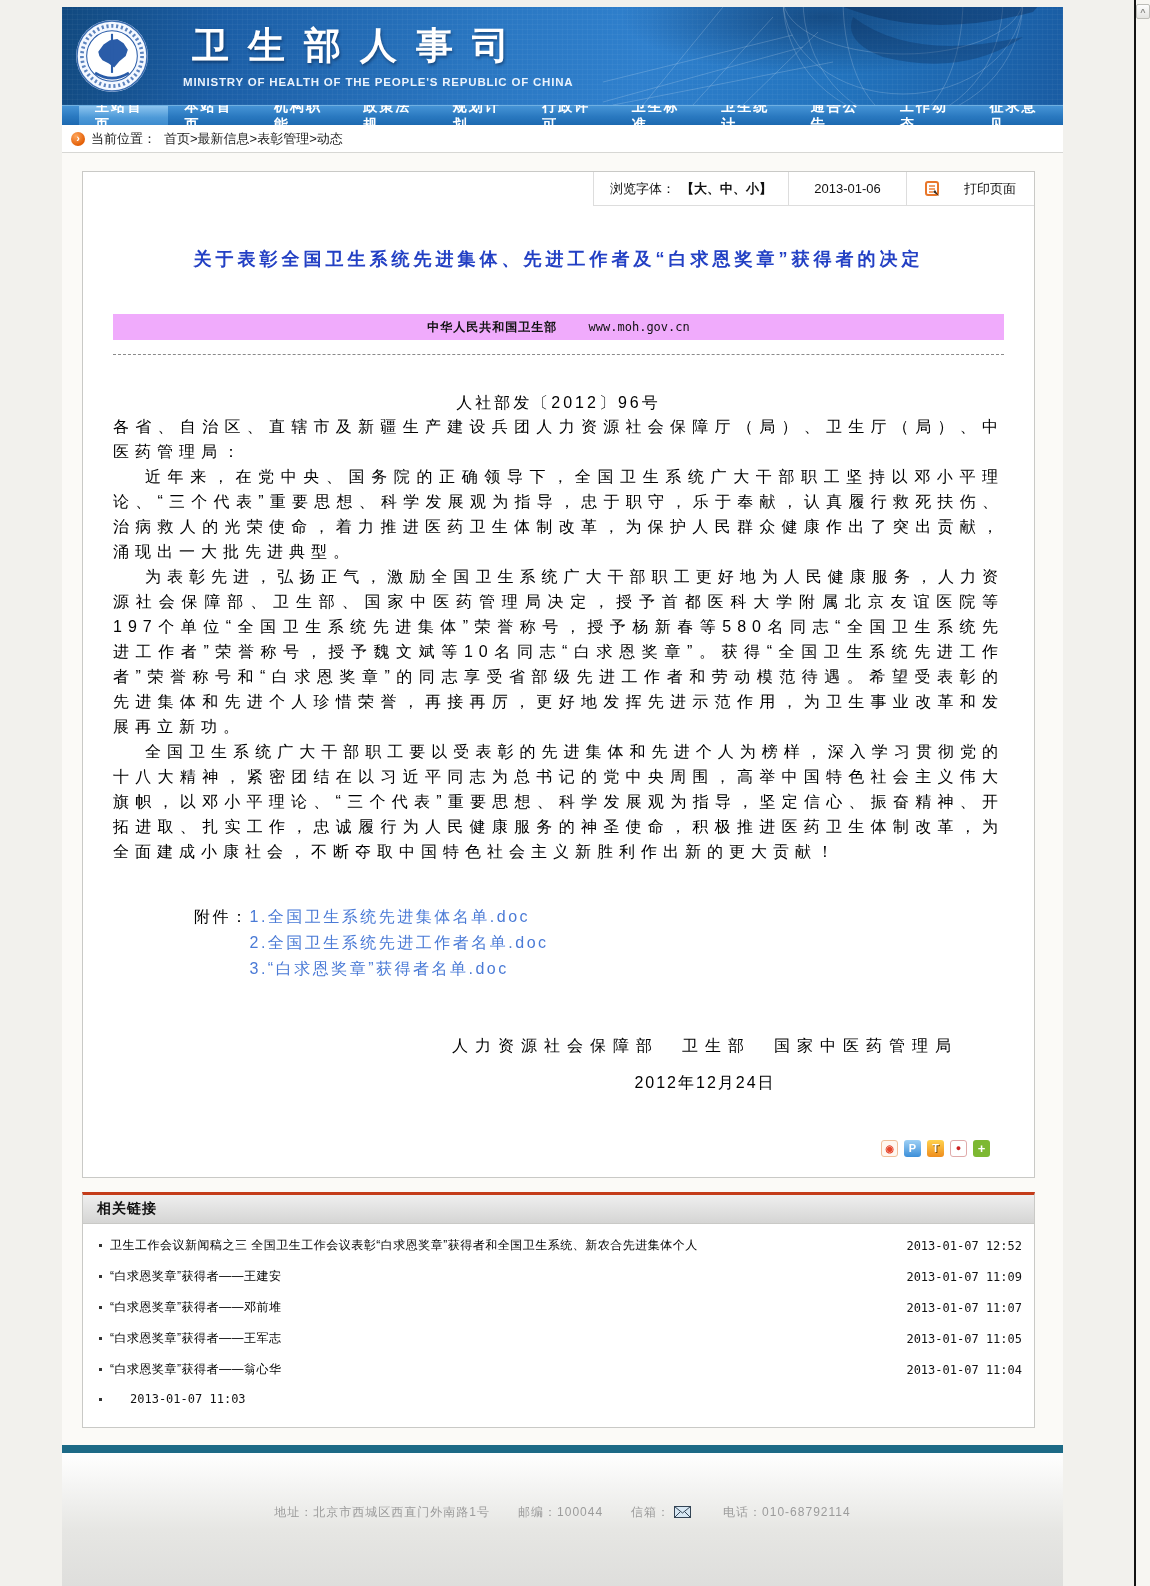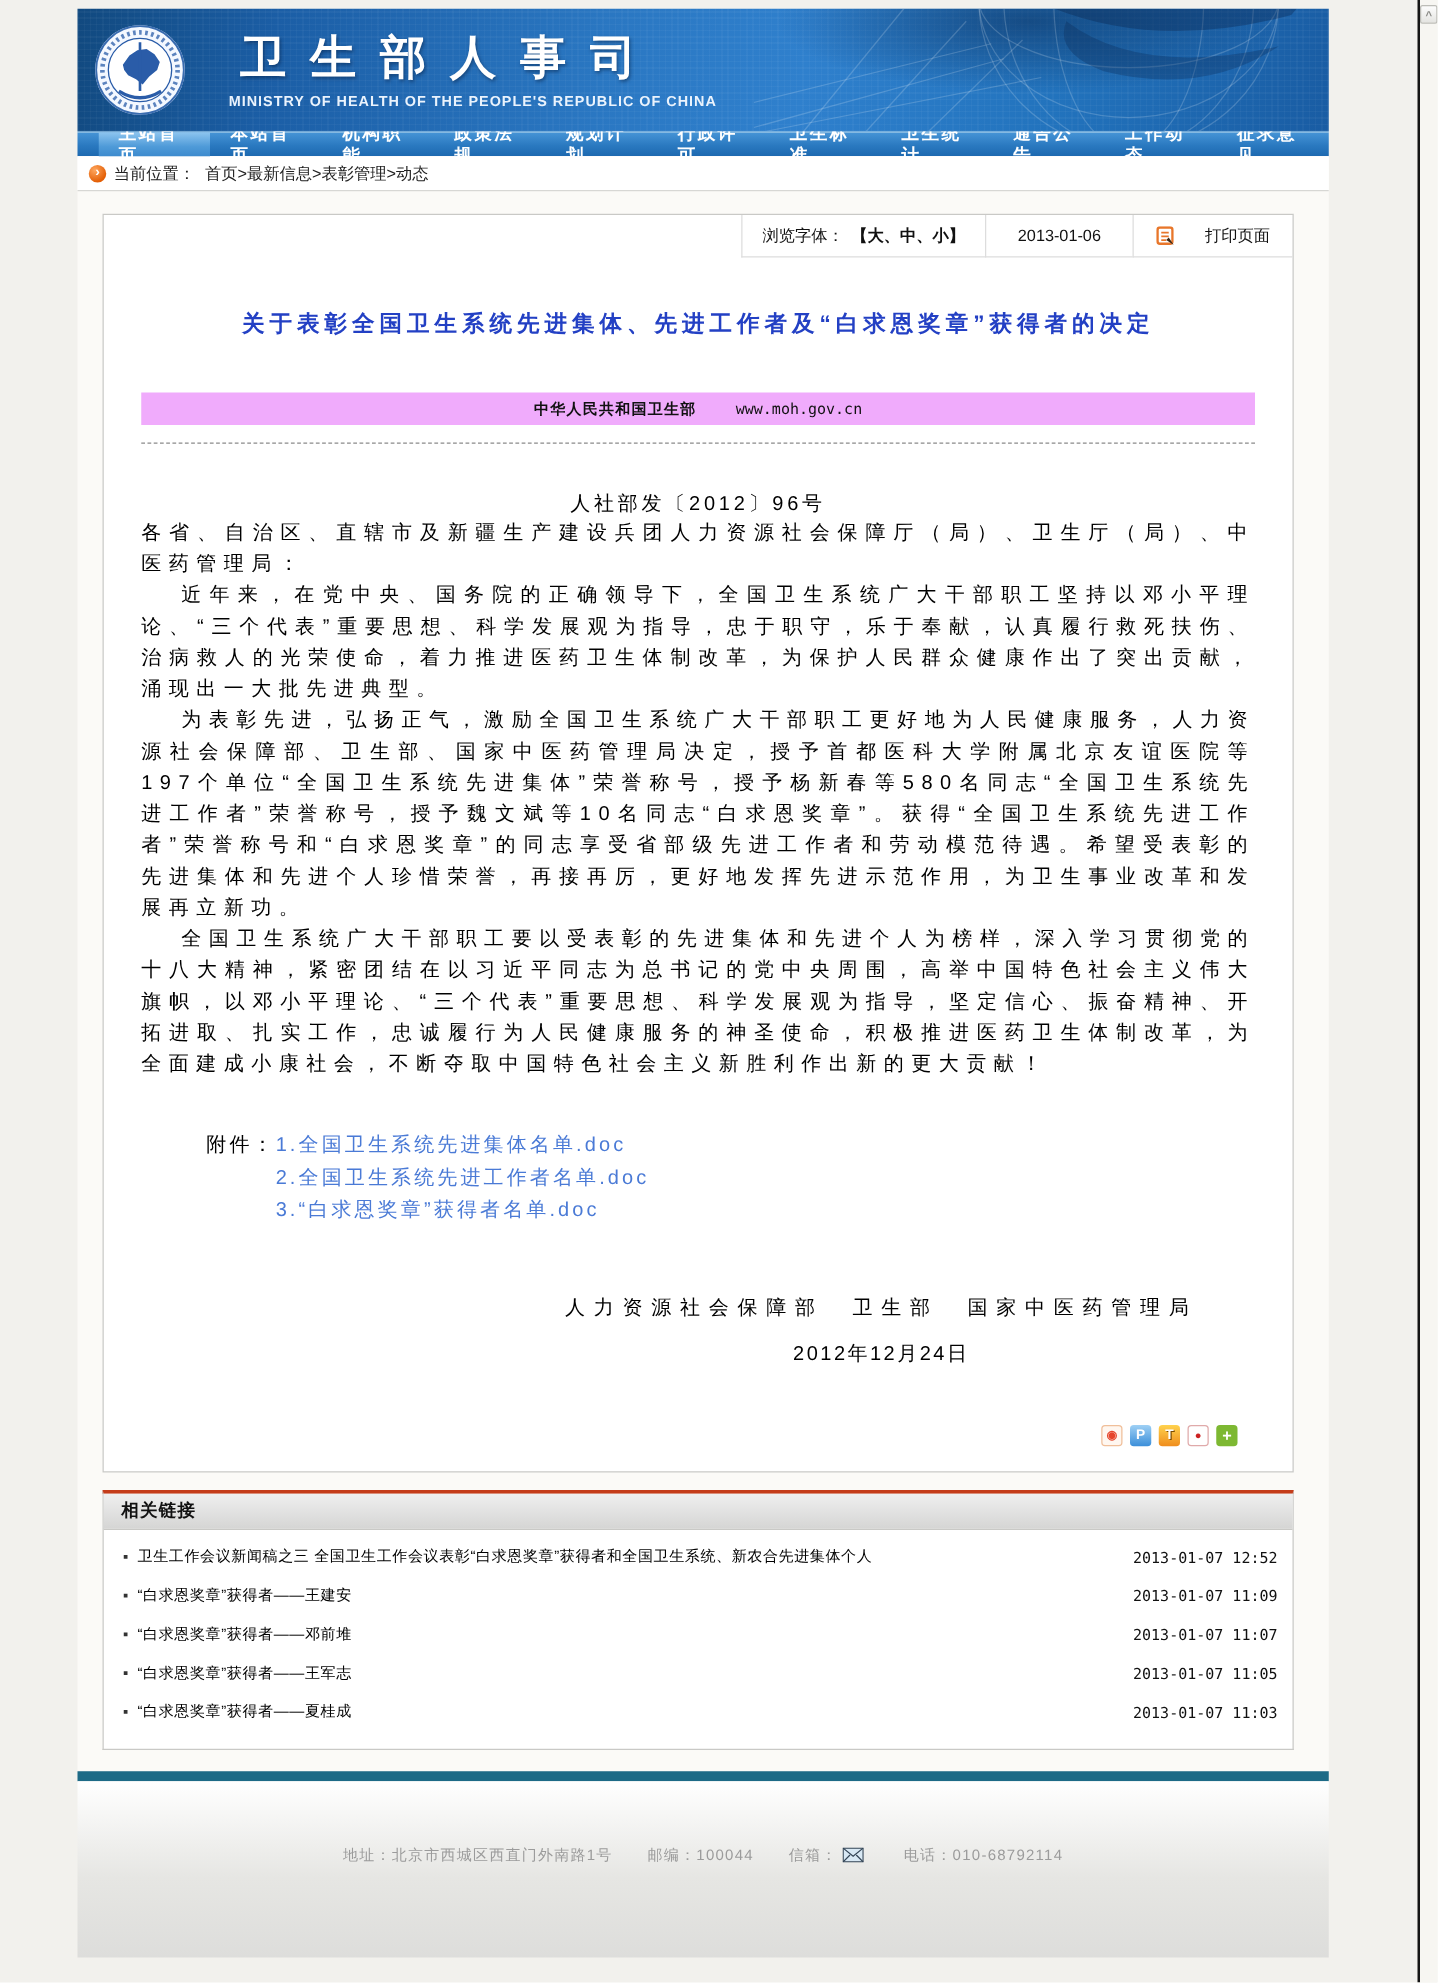--- a/index.html
+++ b/index.html
@@ -62,21 +62,21 @@
   .source-url { margin-left:28px; font-family:"DejaVu Sans Mono", monospace; }
   .dashed { border-bottom:1px dashed #8a8a8a; margin-top:14px; }
   .doc-num { margin-top:38px; text-align:center; font-size:16px; letter-spacing:3px; color:#000; }
 
   .body-text { font-size:16px; line-height:25px; color:#000; text-align:justify;
     letter-spacing:6px; }
   .body-text p { text-indent:2em; }
   .body-text p.no-indent { text-indent:0; }
 
   .attachments { margin:40px 0 0 52px; font-size:16px; line-height:26px; display:flex; letter-spacing:2.5px; }
-  .att-label { color:#000; white-space:nowrap; }
+  .att-label { color:#000; white-space:nowrap;margin-left:29px; }
   .att-list { display:flex; flex-direction:column; }
   .att-list a { color:#4a7ad6; text-decoration:none; cursor:pointer; }
 
   .sig-block { margin:54px 46px 0 auto; width:fit-content; text-align:center; }
   .sig { font-size:16px; letter-spacing:7px; color:#000; }
   .sig-date { margin-top:16px; font-size:16px; letter-spacing:2px; color:#000; }
 
   .share-row { display:flex; justify-content:flex-end; gap:6px; margin:46px 14px 6px 0; }
   .share-icon { width:17px; height:17px; border-radius:3px; display:flex; align-items:center;
     justify-content:center; font-size:11px; font-weight:bold; color:#fff; cursor:pointer;
@@ -244,21 +244,25 @@
             <a class="rel-text">“白求恩奖章”获得者——邓前堆</a>
             <span class="rel-date">2013-01-07 11:07</span>
           </div>
           <div class="rel-item">
             <span class="bullet"></span>
             <a class="rel-text">“白求恩奖章”获得者——王军志</a>
             <span class="rel-date">2013-01-07 11:05</span>
           </div>
           <div class="rel-item">
             <span class="bullet"></span>
-            <a class="rel-text">“白求恩奖章”获得者——夏桂成</a>
+            <a class="rel-text">“白求恩奖章”获得者——翁心华</a>
+            <span class="rel-date">2013-01-07 11:04</span>
+          </div>
+          <div class="rel-item">
+            <span class="bullet"></span>
             <span class="rel-date">2013-01-07 11:03</span>
           </div>
         </div>
       </div>
     </div>
 
     <div class="teal-bar"></div>
 
     <div class="footer">
       <div>

